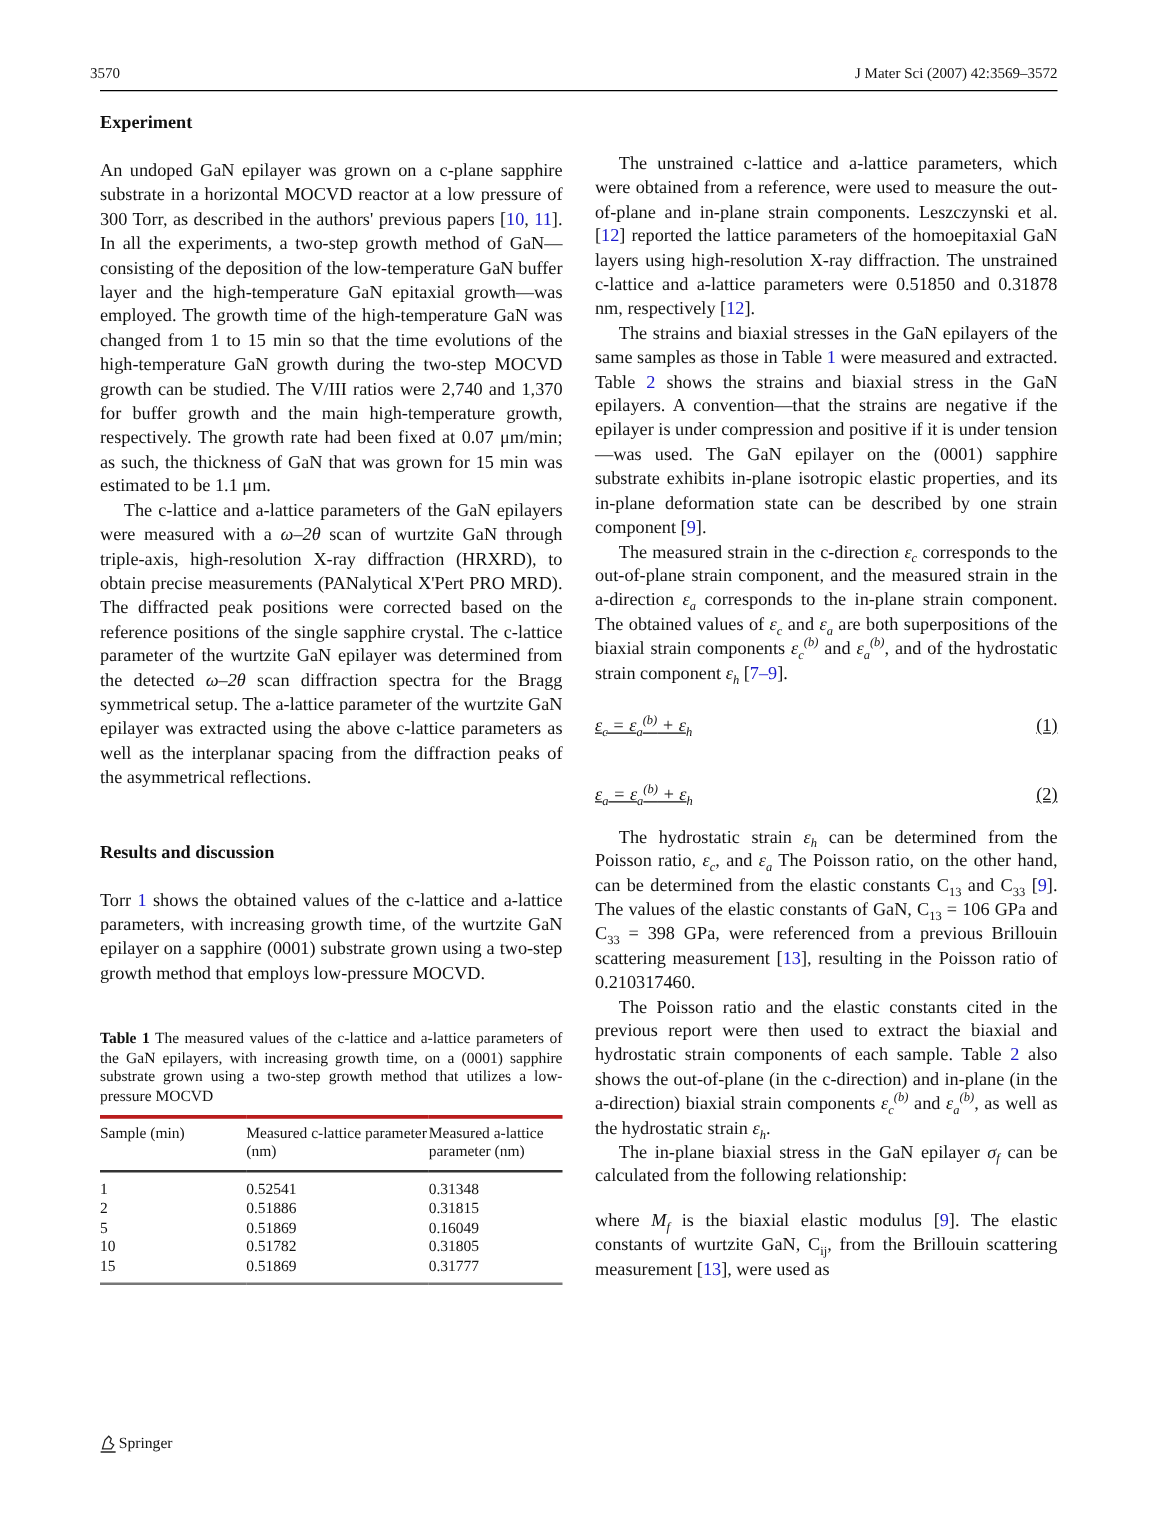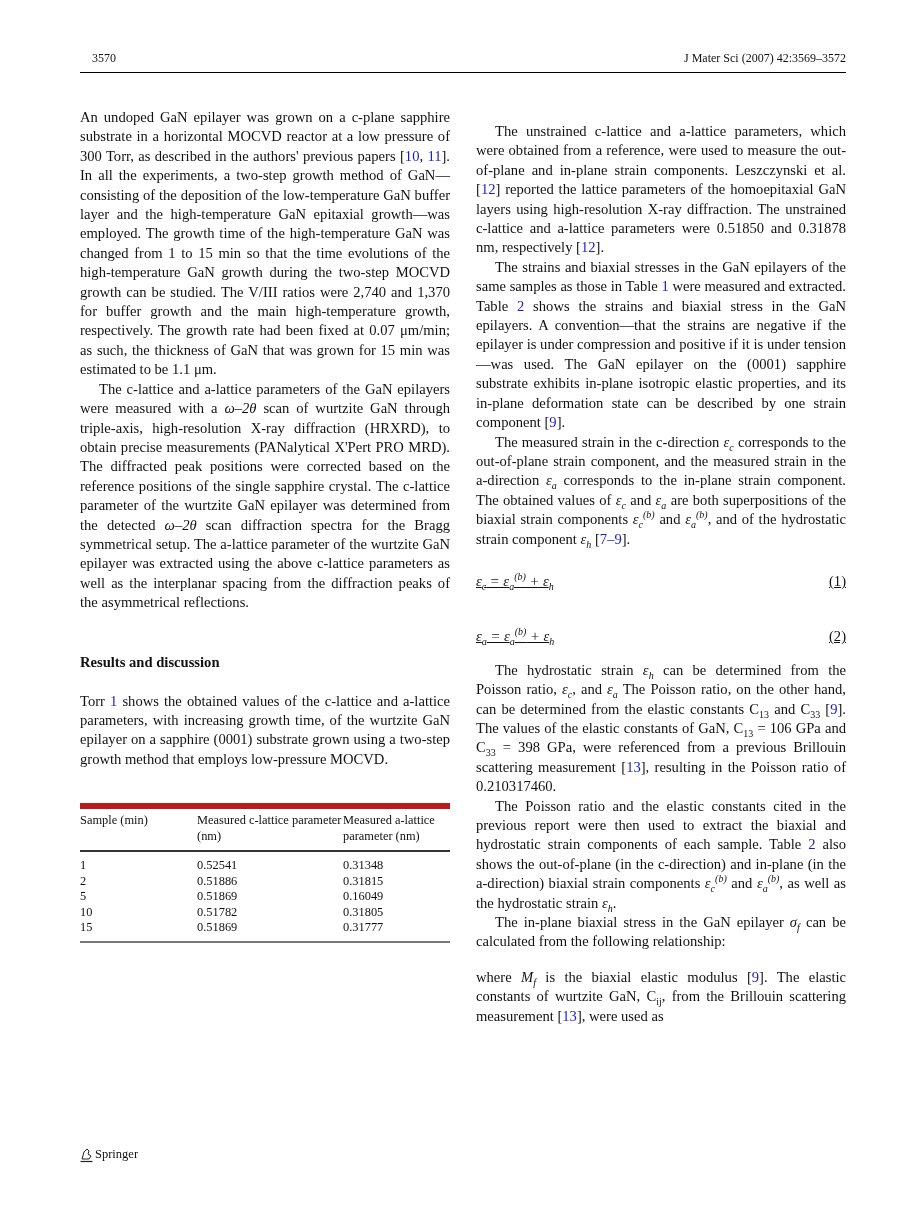--- a/index.html
+++ b/index.html
@@ -1,71 +1,75 @@
 <!DOCTYPE html>
 <html><head>
 <meta charset="utf-8">
 <style>
   html, body { margin: 0; padding: 0; background: #ffffff; }
   body { width: 923px; height: 1232px; position: relative; overflow: hidden;
          font-family: "Liberation Serif", "DejaVu Serif", serif; color: #111; }
   .hdr { position: absolute; top: 51px; font-size: 12px; }
-  .hdr-left { left: 92px; }
+  .hdr-left { left: 72px; }
   .hdr-right { right: 77px; }
   .hdr-rule { position: absolute; left: 80px; right: 77px; top: 72px; height: 0; border-top: 1.5px solid #000; }
 
   .col { position: absolute; width: 370px; font-size: 14.6px; line-height: 19.4px; }
   .col-left { left: 80px; top: 88px; }
   .col-right { left: 476px; top: 88px; margin-top: 34px; }
   p { margin: 0; text-align: justify; }
   .indent { text-indent: 19px; }
   h2 { font-size: 14.6px; font-weight: bold; margin: 0; line-height: 20px; }
   .ref { color: #1a1acc; }
   .m { font-style: italic; }
   sup, sub { font-size: 10px; line-height: 0; }
 
   .eq { display: flex; justify-content: space-between; align-items: center; font-size: 14.6px; text-decoration: underline; }
   .eq .num { font-style: normal; }
 
   .tbl-caption { font-size: 12.4px; line-height: 15.6px; text-align: justify; }
   .tbl-caption b { font-weight: bold; }
   table { border-collapse: collapse; width: 370px; font-size: 12.4px; line-height: 15.5px; margin-top: 6px; }
   thead th { font-weight: normal; text-align: left; vertical-align: top; padding: 4px 0 6px 0; }
-  thead tr { border-top: 6px solid #b91c1c; border-bottom: 2px solid #333; }
+  thead tr { border-top: 3px solid #b91c1c; border-bottom: 2px solid #333; }
   tbody td { padding: 0; }
   tbody tr:first-child td { padding-top: 6px; }
   tbody tr:last-child td { padding-bottom: 5px; }
   tbody { border-bottom: 2px solid #777; }
   th.c1, td.c1 { width: 117px; }
   th.c2, td.c2 { width: 146px; }
 
   .footer { position: absolute; left: 80px; top: 1147px; font-size: 12.5px; display: flex; align-items: flex-end; gap: 3px; }
   .springer-icon { display: inline-block; width: 12px; height: 14px; }
 </style>
 </head>
 <body>
 
 <div class="hdr hdr-left">3570</div>
 <div class="hdr hdr-right">J Mater Sci (2007) 42:3569–3572</div>
 <div class="hdr-rule"></div>
 
 <div class="col col-left">
+  <h2 style="margin-top:0;">Experiment</h2>
   <p style="margin-top:20px;">
     <span>An undoped GaN epilayer was grown on a c-plane sapphire substrate in a horizontal MOCVD reactor at a low pressure of 300 Torr, as described in the authors' previous papers [</span><a class="ref">10</a><span>, </span><a class="ref">11</a><span>]. In all the experiments, a two-step growth method of GaN—consisting of the deposition of the low-temperature GaN buffer layer and the high-temperature GaN epitaxial growth—was employed. The growth time of the high-temperature GaN was changed from 1 to 15 min so that the time evolutions of the high-temperature GaN growth during the two-step MOCVD growth can be studied. The V/III ratios were 2,740 and 1,370 for buffer growth and the main high-temperature growth, respectively. The growth rate had been fixed at 0.07 μm/min; as such, the thickness of GaN that was grown for 15 min was estimated to be 1.1 μm.</span>
   </p>
   <p class="indent">
     <span>The c-lattice and a-lattice parameters of the GaN epilayers were measured with a </span><span class="m">ω–2θ</span><span> scan of wurtzite GaN through triple-axis, high-resolution X-ray diffraction (HRXRD), to obtain precise measurements (PANalytical X'Pert PRO MRD). The diffracted peak positions were corrected based on the reference positions of the single sapphire crystal. The c-lattice parameter of the wurtzite GaN epilayer was determined from the detected </span><span class="m">ω–2θ</span><span> scan diffraction spectra for the Bragg symmetrical setup. The a-lattice parameter of the wurtzite GaN epilayer was extracted using the above c-lattice parameters as well as the interplanar spacing from the diffraction peaks of the asymmetrical reflections.</span>
   </p>
 
   <h2 style="margin-top:39px;">Results and discussion</h2>
   <p style="margin-top:20px;">
     <span>Torr </span><a class="ref">1</a><span> shows the obtained values of the c-lattice and a-lattice parameters, with increasing growth time, of the wurtzite GaN epilayer on a sapphire (0001) substrate grown using a two-step growth method that employs low-pressure MOCVD.</span>
   </p>
 
   <div style="margin-top:34px;">
+    <div class="tbl-caption">
+      <b>Table 1</b><span> The measured values of the c-lattice and a-lattice parameters of the GaN epilayers, with increasing growth time, on a (0001) sapphire substrate grown using a two-step growth method that utilizes a low-pressure MOCVD</span>
+    </div>
     <table>
       <thead>
         <tr>
           <th class="c1">Sample (min)</th>
           <th class="c2">Measured c-lattice parameter (nm)</th>
           <th>Measured a-lattice parameter (nm)</th>
         </tr>
       </thead>
       <tbody>
         <tr>

